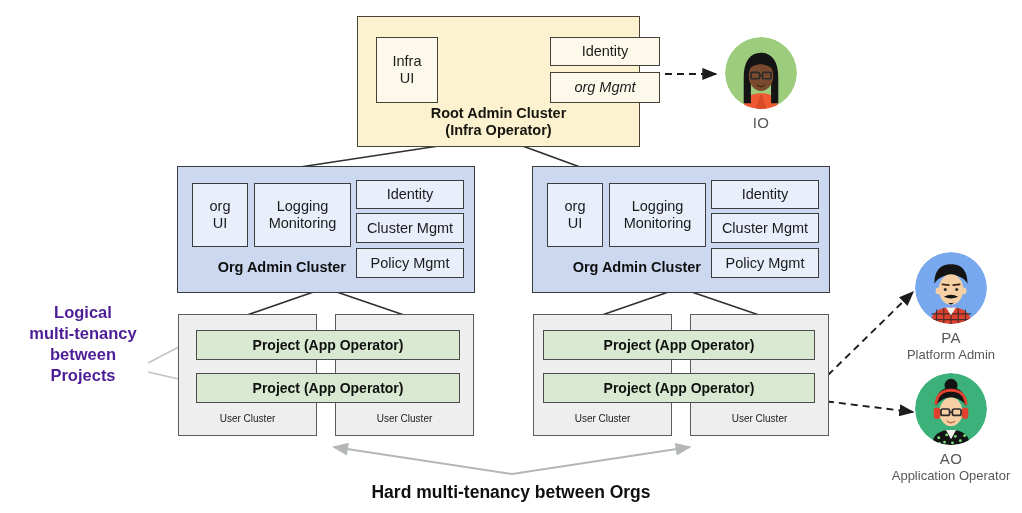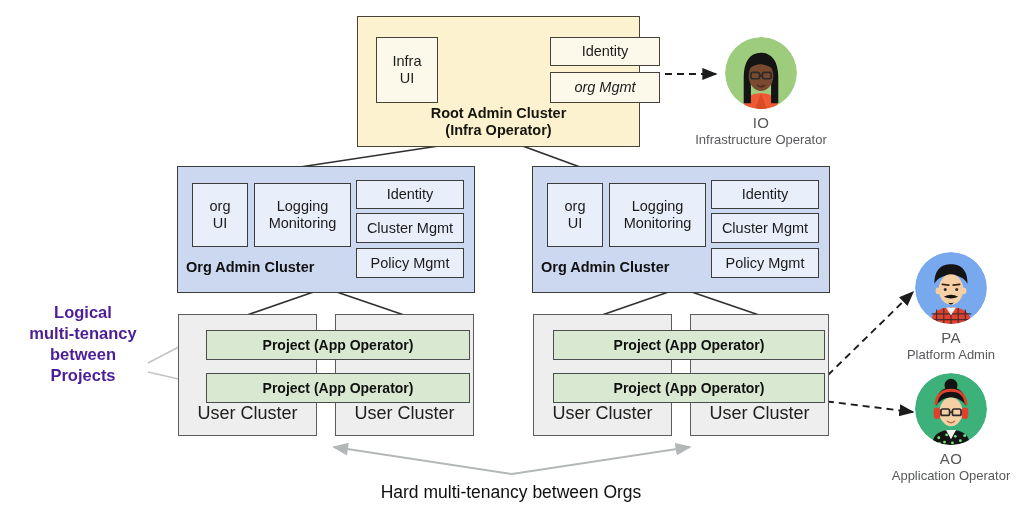--- a/index.html
+++ b/index.html
@@ -72,69 +72,68 @@
     border: 1.6px solid #3c3c3c;
     position: absolute;
     display: flex; align-items: center; justify-content: center;
     font-size: 14.5px;
     text-align: center; line-height: 1.15;
   }
   .org-title {
     position: absolute;
     left: 8px; top: 92px;
     width: 160px;
-    text-align: left;
+    text-align: right;
     font-size: 14.5px;
     font-weight: bold;
     color: #101010;
   }
 
   
   .user-cluster {
     background: #eeeeee;
     border: 1.6px solid #5c5c5c;
     position: absolute;
     width: 139px; height: 122px;
   }
   .user-cluster-label {
     position: absolute;
     left: 0; right: 0; bottom: 11px;
     text-align: center;
-    font-size: 18px;
+    font-size: 10px;
     color: #20201f;
   }
   .project {
     position: absolute;
     background: #d8e8d1;
     border: 1.6px solid #4c4c4c;
     display: flex; align-items: center; justify-content: center;
     font-size: 14px; font-weight: bold;
     color: #101010;
     height: 30px;
     z-index: 4;
-    margin-left: 10px;
   }
 
   
   .side-note {
     position: absolute;
     left: 18px; top: 302px;
     width: 130px;
     text-align: center;
     font-size: 16.5px;
     font-weight: bold;
     line-height: 1.28;
     color: #4c1d95;
   }
   .bottom-caption {
     position: absolute;
     left: 0; right: 0; top: 482px;
     text-align: center;
     font-size: 17.5px;
-    font-weight: normal;
+    font-weight: bold;
     color: #0f0f0f;
   }
 
   
   .persona {
     position: absolute;
     width: 160px;
     text-align: center;
   }
   .persona .avatar {
@@ -286,21 +285,20 @@
         <g fill="none" stroke="#2b2b2b" stroke-width="2.4">
           <rect x="36" y="49" width="12" height="9" rx="2.4"></rect>
           <rect x="52" y="49" width="12" height="9" rx="2.4"></rect>
           <path d="M48,53.5 L52,53.5"></path>
         </g>
 
         <path d="M45,67 Q50,71 55,67" stroke="#4a2a18" stroke-width="2" fill="none" stroke-linecap="round"></path>
       </svg>
     </div>
     <div class="abbr">IO</div>
-    <div class="role">Infrastructure Operator</div>
   </div>
 
   <div class="persona" style="left:871px; top:252px;">
     <div class="avatar">
       <svg viewBox="0 0 100 100" width="72" height="72" xmlns="http://www.w3.org/2000/svg">
         <circle cx="50" cy="50" r="50" fill="#78a8ee"></circle>
 
         <path d="M22,100 C22,83 34,77 50,77 C66,77 78,83 78,100 Z" fill="#e0412f"></path>
         <g stroke="#2b2b2b" stroke-width="1.6" opacity=".85">
           <path d="M30,80 L30,100"></path>

